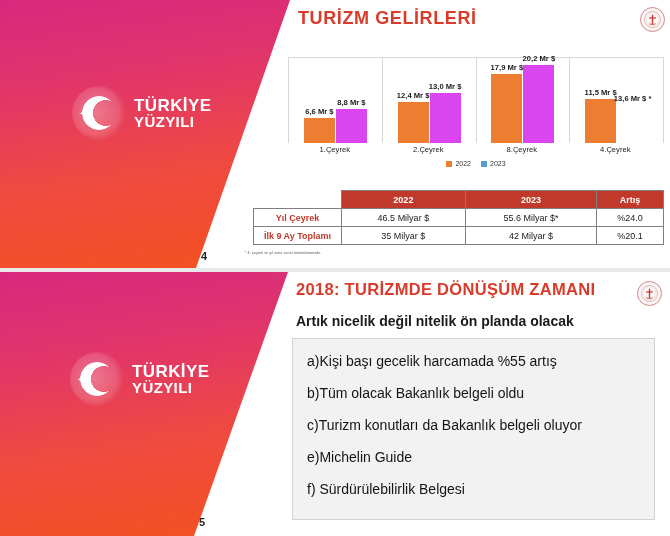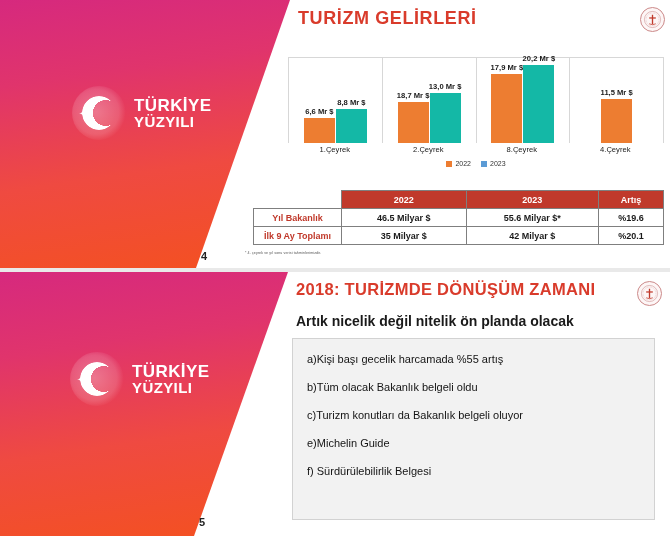--- a/index.html
+++ b/index.html
@@ -89,21 +89,21 @@
     display: flex;
   }
   .qgroup {
     flex: 1; position: relative; height: 100%;
     border-right: 1px solid #d7d7d7;
     display: flex; align-items: flex-end; justify-content: center; gap: 1px;
   }
   .qgroup:first-child { border-left: 1px solid #d7d7d7; }
   .bar { width: 31px; position: relative; }
   .bar.b2022 { background: #ed7d31; }
-  .bar.b2023 { background: #14b8a6; }
+  .bar.b2023 { background: #d946ef; }
   .bar.empty { background: transparent; }
   .bar-label {
     position: absolute; left: 50%; transform: translateX(-50%);
     bottom: calc(100% + 2px);
     font-size: 7.6px; font-weight: 700; color: #1a1a1a; white-space: nowrap;
   }
   .bar.empty .bar-label { bottom: 40px; }
   .qlabels { position: absolute; top: 88px; left: 0; right: 2px; height: 14px; display: flex; }
   .qlabels span {
     flex: 1; text-align: center; font-size: 7.6px; color: #1a1a1a;
@@ -119,42 +119,42 @@
 
   
   .tbl {
     position: absolute; left: 253px; top: 190px; width: 411px;
     border-collapse: collapse; font-size: 9px;
   }
   .tbl td, .tbl th { border: 1px solid #7f7f7f; height: 18px; text-align: center; padding: 0 2px; }
   .tbl thead th { background: #c0392b; color: #ffffff; font-weight: 700; font-size: 9px; }
   .tbl thead th.corner { background: transparent; border: none; }
   .tbl td.rowlab { color: #c0392b; font-weight: 700; width: 88px; background: #ffffff; }
-  .tbl td.val { font-weight: 700; color: #1a1a1a; }
+  .tbl td.val { font-weight: 400; color: #1a1a1a; }
   .footnote {
     position: absolute; left: 245px; top: 251px;
     font-size: 3.6px; color: #555; letter-spacing: .1px;
   }
 
   
   .s5-title {
     position: absolute; left: 296px; top: 280px;
     font-size: 16.5px; font-weight: 700; color: #d93b2b; letter-spacing: .3px;
   }
   .s5-sub {
     position: absolute; left: 296px; top: 313px;
     font-size: 14px; font-weight: 700; color: #1a1a1a;
   }
   .list-box {
     position: absolute; left: 292px; top: 338px; width: 363px; height: 182px;
     background: #f2f2f2; border: 1px solid #d2d2d2;
     padding: 14px 0 0 14px;
   }
   .list-item {
-    font-size: 11px; color: #141414; margin-bottom: 16px; white-space: nowrap;
+    font-size: 14px; color: #141414; margin-bottom: 16px; white-space: nowrap;
   }
 </style>
 </head>
 <body>
 
 <div class="deck">
 
   <div class="slide" id="slide-4">
 
     <div class="brand-panel"></div>
@@ -189,39 +189,42 @@
           <div class="bar b2022" style="height:30%">
             <span class="bar-label">6,6 Mr $</span>
           </div>
           <div class="bar b2023" style="height:40%">
             <span class="bar-label">8,8 Mr $</span>
           </div>
         </div>
 
         <div class="qgroup">
           <div class="bar b2022" style="height:47.7%">
-            <span class="bar-label">18,7 Mr $</span>
+            <span class="bar-label">12,4 Mr $</span>
           </div>
           <div class="bar b2023" style="height:59.1%">
             <span class="bar-label">13,0 Mr $</span>
           </div>
         </div>
 
         <div class="qgroup">
           <div class="bar b2022" style="height:81.4%">
             <span class="bar-label">17,9 Mr $</span>
           </div>
           <div class="bar b2023" style="height:91.8%">
             <span class="bar-label">20,2 Mr $</span>
           </div>
         </div>
 
         <div class="qgroup">
           <div class="bar b2022" style="height:52.3%">
             <span class="bar-label">11,5 Mr $</span>
+          </div>
+          <div class="bar empty" style="height:61.8%">
+            <span class="bar-label">13,6 Mr $ *</span>
           </div>
         </div>
 
       </div>
 
       <div class="qlabels">
         <span>1.Çeyrek</span>
         <span>2.Çeyrek</span>
         <span>8.Çeyrek</span>
         <span>4.Çeyrek</span>
@@ -243,24 +246,24 @@
       <thead>
         <tr>
           <th class="corner"></th>
           <th>2022</th>
           <th>2023</th>
           <th>Artış</th>
         </tr>
       </thead>
       <tbody>
         <tr>
-          <td class="rowlab">Yıl Bakanlık</td>
+          <td class="rowlab">Yıl Çeyrek</td>
           <td class="val">46.5 Milyar $</td>
           <td class="val">55.6 Milyar $*</td>
-          <td class="val">%19.6</td>
+          <td class="val">%24.0</td>
         </tr>
         <tr>
           <td class="rowlab">İlk 9 Ay Toplamı</td>
           <td class="val">35 Milyar $</td>
           <td class="val">42 Milyar $</td>
           <td class="val">%20.1</td>
         </tr>
       </tbody>
     </table>
 

